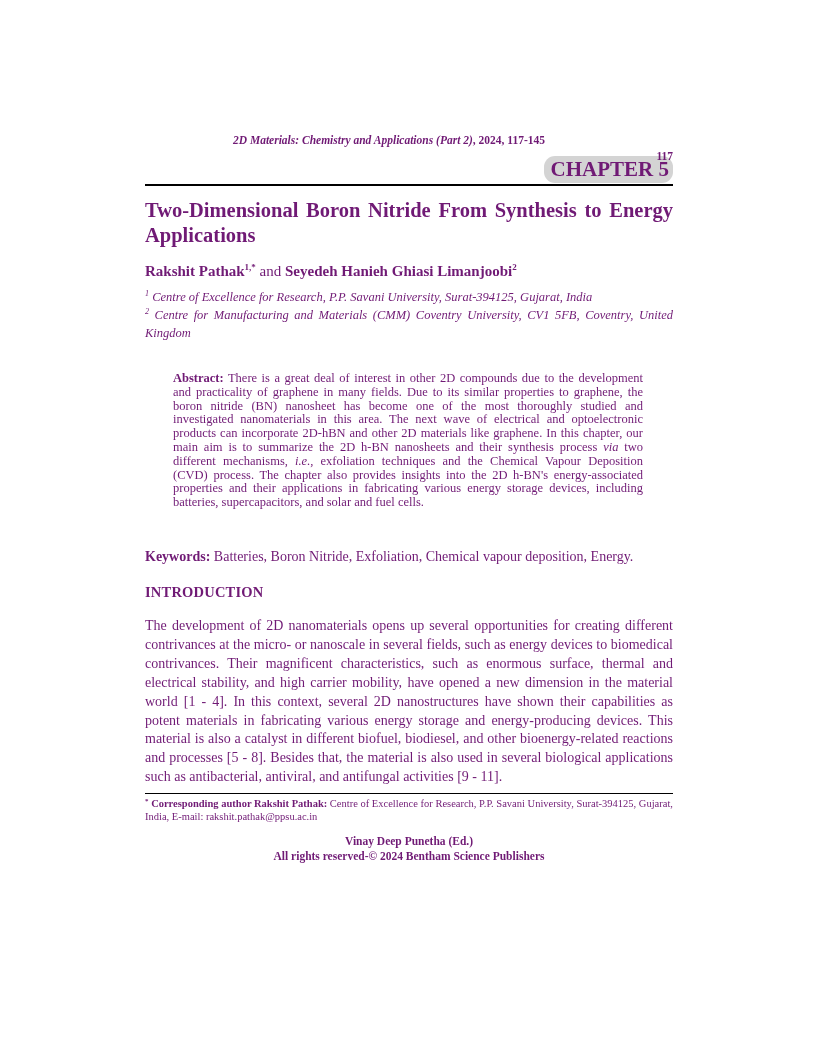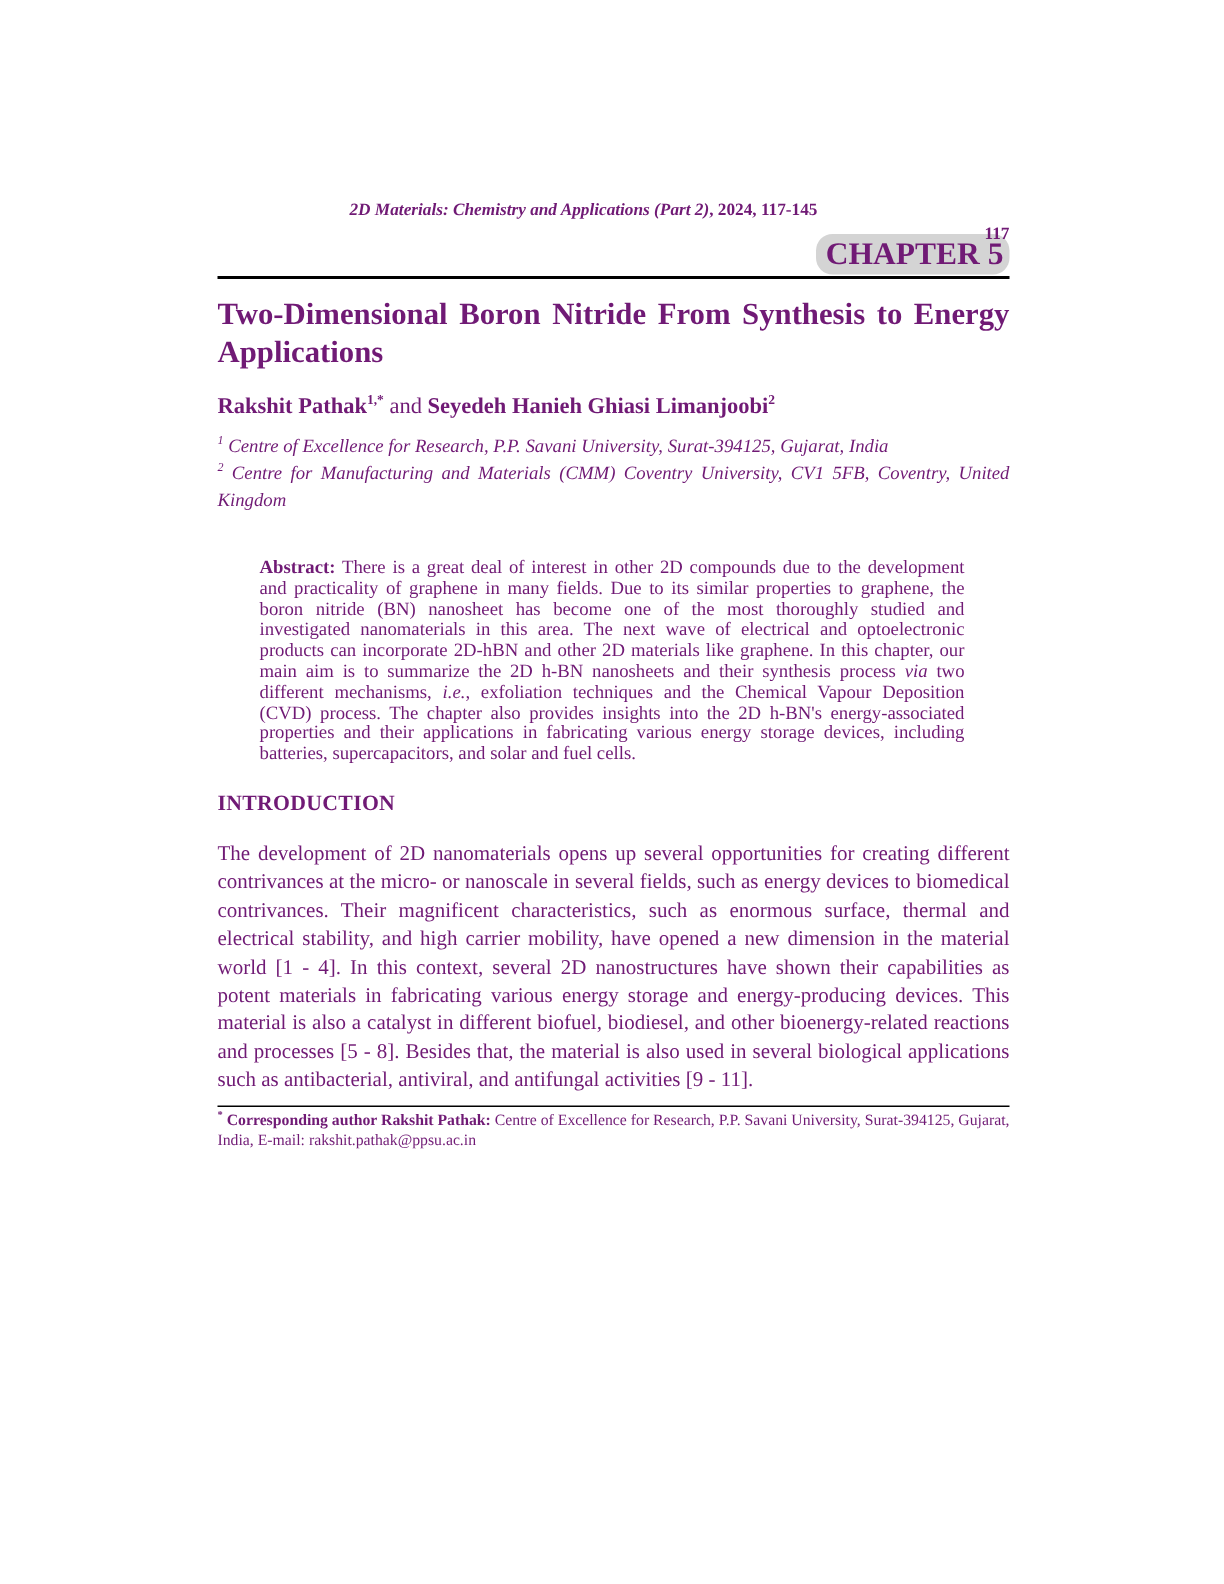--- a/index.html
+++ b/index.html
@@ -132,24 +132,29 @@
 
     <p class="authors"><span class="name">Rakshit Pathak</span><sup>1,*</sup><span> and </span><span class="name">Seyedeh Hanieh Ghiasi Limanjoobi</span><sup>2</sup></p>
 
     <div class="affiliations">
       <p class="affiliation"><sup>1</sup><span> Centre of Excellence for Research, P.P. Savani University, Surat-394125, Gujarat, India</span></p>
       <p class="affiliation"><sup>2</sup><span> Centre for Manufacturing and Materials (CMM) Coventry University, CV1 5FB, Coventry, United Kingdom</span></p>
     </div>
 
     <p class="abstract"><span class="label">Abstract:</span> <span>There is a great deal of interest in other 2D compounds due to the development and practicality of graphene in many fields. Due to its similar properties to graphene, the boron nitride (BN) nanosheet has become one of the most thoroughly studied and investigated nanomaterials in this area. The next wave of electrical and optoelectronic products can incorporate 2D-hBN and other 2D materials like graphene. In this chapter, our main aim is to summarize the 2D h-BN nanosheets and their synthesis process </span><i>via</i><span> two different mechanisms, </span><i>i.e.</i><span>, exfoliation techniques and the Chemical Vapour Deposition (CVD) process. The chapter also provides insights into the 2D h-BN's energy-associated properties and their applications in fabricating various energy storage devices, including batteries, supercapacitors, and solar and fuel cells.</span></p>
 
+    <p class="keywords"><span class="label">Keywords:</span> <span>Batteries, Boron Nitride, Exfoliation, Chemical vapour deposition, Energy.</span></p>
 
     <h2 class="section-heading">INTRODUCTION</h2>
 
     <p class="body-para">The development of 2D nanomaterials opens up several opportunities for creating different contrivances at the micro- or nanoscale in several fields, such as energy devices to biomedical contrivances. Their magnificent characteristics, such as enormous surface, thermal and electrical stability, and high carrier mobility, have opened a new dimension in the material world [1 - 4]. In this context, several 2D nanostructures have shown their capabilities as potent materials in fabricating various energy storage and energy-producing devices. This material is also a catalyst in different biofuel, biodiesel, and other bioenergy-related reactions and processes [5 - 8]. Besides that, the material is also used in several biological applications such as antibacterial, antiviral, and antifungal activities [9 - 11].</p>
 
     <hr class="footnote-rule">
 
     <p class="footnote"><sup>*</sup><b> Corresponding author Rakshit Pathak:</b><span> Centre of Excellence for Research, P.P. Savani University, Surat-394125, Gujarat, India, E-mail: rakshit.pathak@ppsu.ac.in</span></p>
 
+    <div class="footer-center">
+      <div>Vinay Deep Punetha (Ed.)</div>
+      <div>All rights reserved-© 2024 Bentham Science Publishers</div>
+    </div>
 
   </div>
 </div>
 
 </body></html>

